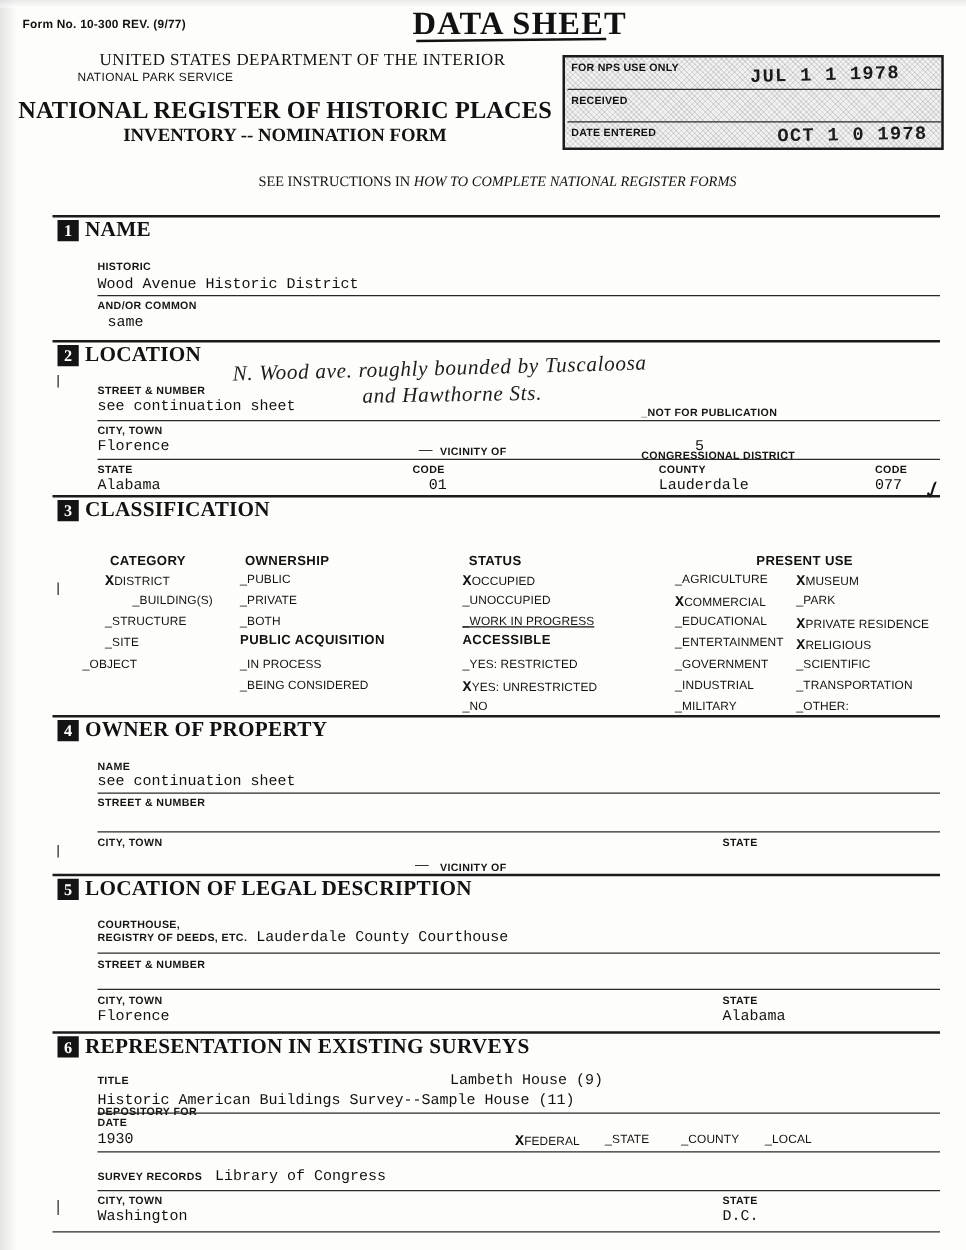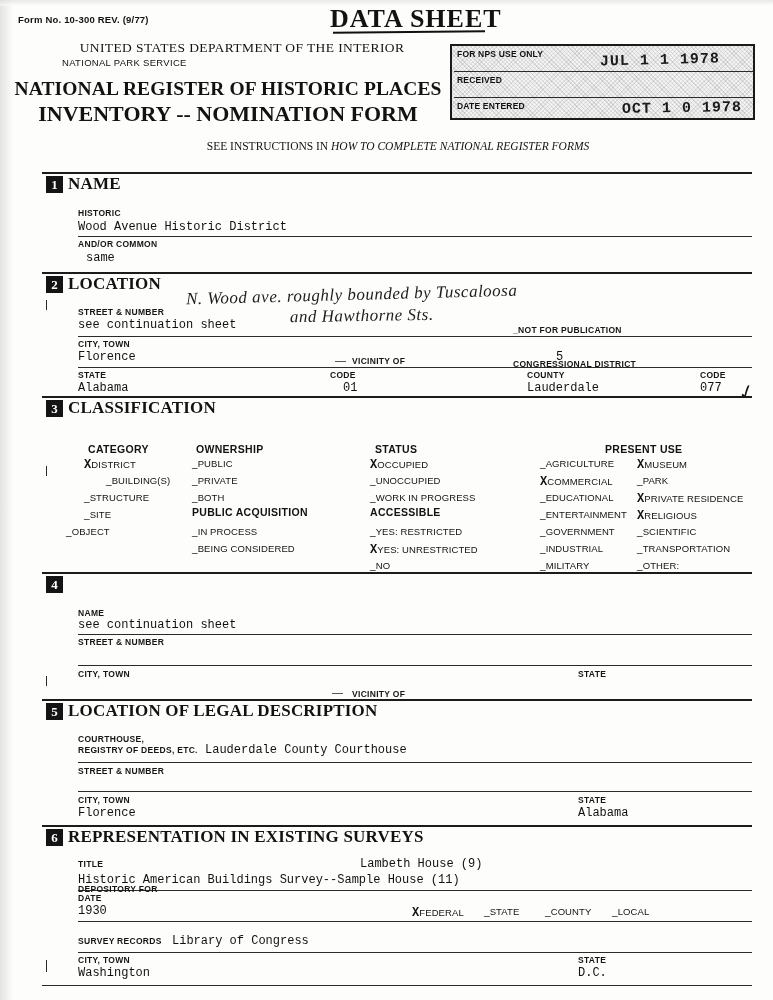--- a/index.html
+++ b/index.html
@@ -59,21 +59,21 @@
   .title1 {
     position: absolute; left: 8px; top: 78px; width: 440px;
     text-align: center;
     font-family: "Liberation Serif", serif;
     font-size: 19.5px; font-weight: bold; letter-spacing: .1px;
   }
   .title2 {
     position: absolute; left: 8px; top: 101px; width: 440px;
     text-align: center;
     font-family: "Liberation Serif", serif;
-    font-size: 22px; font-weight: bold;
+    font-size: 15px; font-weight: bold;
   }
 
   
   .npsbox {
     position: absolute; left: 450px; top: 44px; width: 305px; height: 76px;
     border: 2px solid #1a1a1a;
     background:
       repeating-linear-gradient(45deg, rgba(0,0,0,.10) 0 1px, rgba(0,0,0,0) 1px 3px),
       repeating-linear-gradient(-45deg, rgba(0,0,0,.08) 0 1px, rgba(0,0,0,0) 1px 3px),
       #f2f2f2;
@@ -259,21 +259,21 @@
 
   <div class="opt" style="left:192px; top:458px;"><span class="smalldash">_</span><span>PUBLIC</span></div>
   <div class="opt" style="left:192px; top:475px;"><span class="smalldash">_</span><span>PRIVATE</span></div>
   <div class="opt" style="left:192px; top:492px;"><span class="smalldash">_</span><span>BOTH</span></div>
   <div class="colhead" style="left:192px; top:506px;">PUBLIC ACQUISITION</div>
   <div class="opt" style="left:192px; top:526px;"><span class="smalldash">_</span><span>IN PROCESS</span></div>
   <div class="opt" style="left:192px; top:543px;"><span class="smalldash">_</span><span>BEING CONSIDERED</span></div>
 
   <div class="opt" style="left:370px; top:458px;"><span class="xmark">X</span><span>OCCUPIED</span></div>
   <div class="opt" style="left:370px; top:475px;"><span class="smalldash">_</span><span>UNOCCUPIED</span></div>
-  <div class="opt" style="left:370px; top:492px;"><span class="smalldash">_</span><span>WORK IN PROGRESS</span></div>
+  <div class="opt" style="left:370px; top:492px;text-decoration:underline;"><span class="smalldash">_</span><span>WORK IN PROGRESS</span></div>
   <div class="colhead" style="left:370px; top:506px;">ACCESSIBLE</div>
   <div class="opt" style="left:370px; top:526px;"><span class="smalldash">_</span><span>YES: RESTRICTED</span></div>
   <div class="opt" style="left:370px; top:543px;"><span class="xmark">X</span><span>YES: UNRESTRICTED</span></div>
   <div class="opt" style="left:370px; top:560px;"><span class="smalldash">_</span><span>NO</span></div>
 
   <div class="opt" style="left:540px; top:458px;"><span class="smalldash">_</span><span>AGRICULTURE</span></div>
   <div class="opt" style="left:540px; top:475px;"><span class="xmark">X</span><span>COMMERCIAL</span></div>
   <div class="opt" style="left:540px; top:492px;"><span class="smalldash">_</span><span>EDUCATIONAL</span></div>
   <div class="opt" style="left:540px; top:509px;"><span class="smalldash">_</span><span>ENTERTAINMENT</span></div>
   <div class="opt" style="left:540px; top:526px;"><span class="smalldash">_</span><span>GOVERNMENT</span></div>
@@ -283,20 +283,21 @@
   <div class="opt" style="left:637px; top:458px;"><span class="xmark">X</span><span>MUSEUM</span></div>
   <div class="opt" style="left:637px; top:475px;"><span class="smalldash">_</span><span>PARK</span></div>
   <div class="opt" style="left:637px; top:492px;"><span class="xmark">X</span><span>PRIVATE RESIDENCE</span></div>
   <div class="opt" style="left:637px; top:509px;"><span class="xmark">X</span><span>RELIGIOUS</span></div>
   <div class="opt" style="left:637px; top:526px;"><span class="smalldash">_</span><span>SCIENTIFIC</span></div>
   <div class="opt" style="left:637px; top:543px;"><span class="smalldash">_</span><span>TRANSPORTATION</span></div>
   <div class="opt" style="left:637px; top:560px;"><span class="smalldash">_</span><span>OTHER:</span></div>
 
   <div class="hrule" style="top:572px;"></div>
   <div class="secnum" style="left:46px; top:576px;">4</div>
+  <div class="sectitle" style="left:68px; top:574px;">OWNER OF PROPERTY</div>
 
   <div class="flabel" style="left:78px; top:608px;">NAME</div>
   <div class="fval" style="left:78px; top:618px;">see continuation sheet</div>
   <div class="fline" style="left:78px; top:634px; width:674px;"></div>
 
   <div class="flabel" style="left:78px; top:637px;">STREET &amp; NUMBER</div>
   <div class="fval" style="left:78px; top:648px;"></div>
   <div class="fline" style="left:78px; top:665px; width:674px;"></div>
 
   <div class="flabel" style="left:78px; top:669px;">CITY, TOWN</div>

